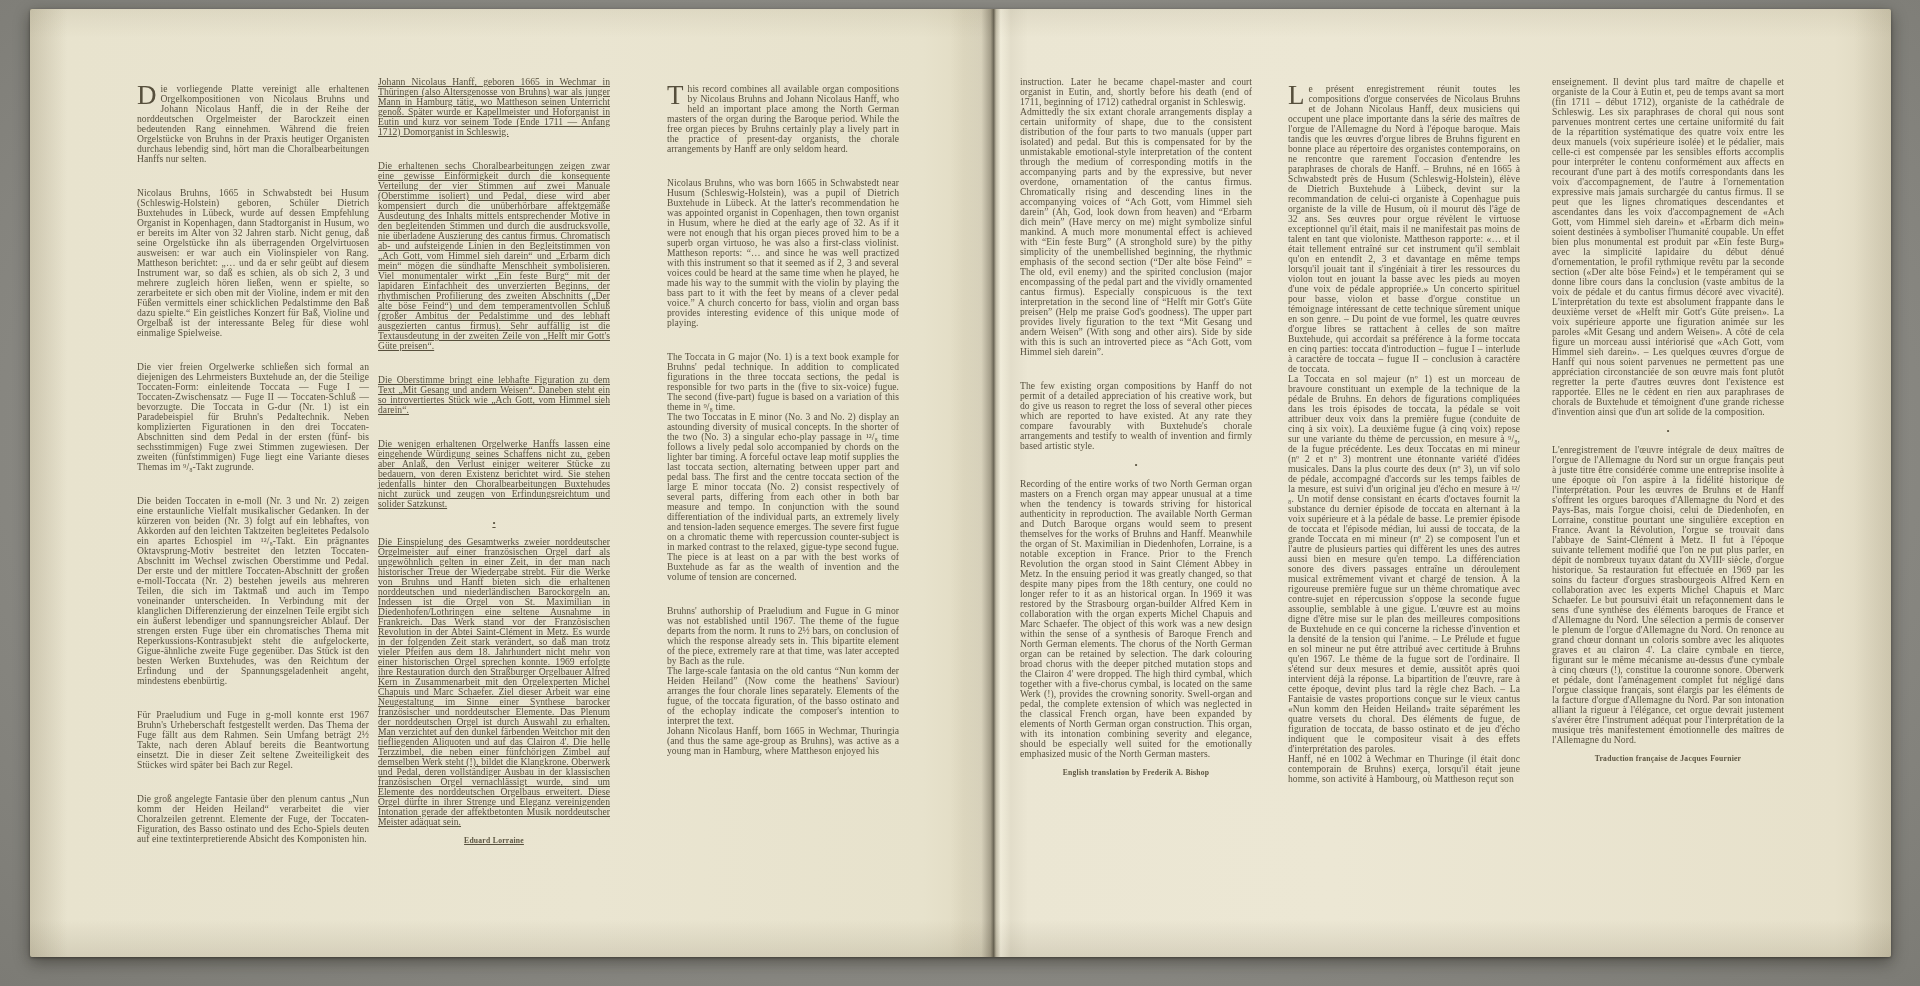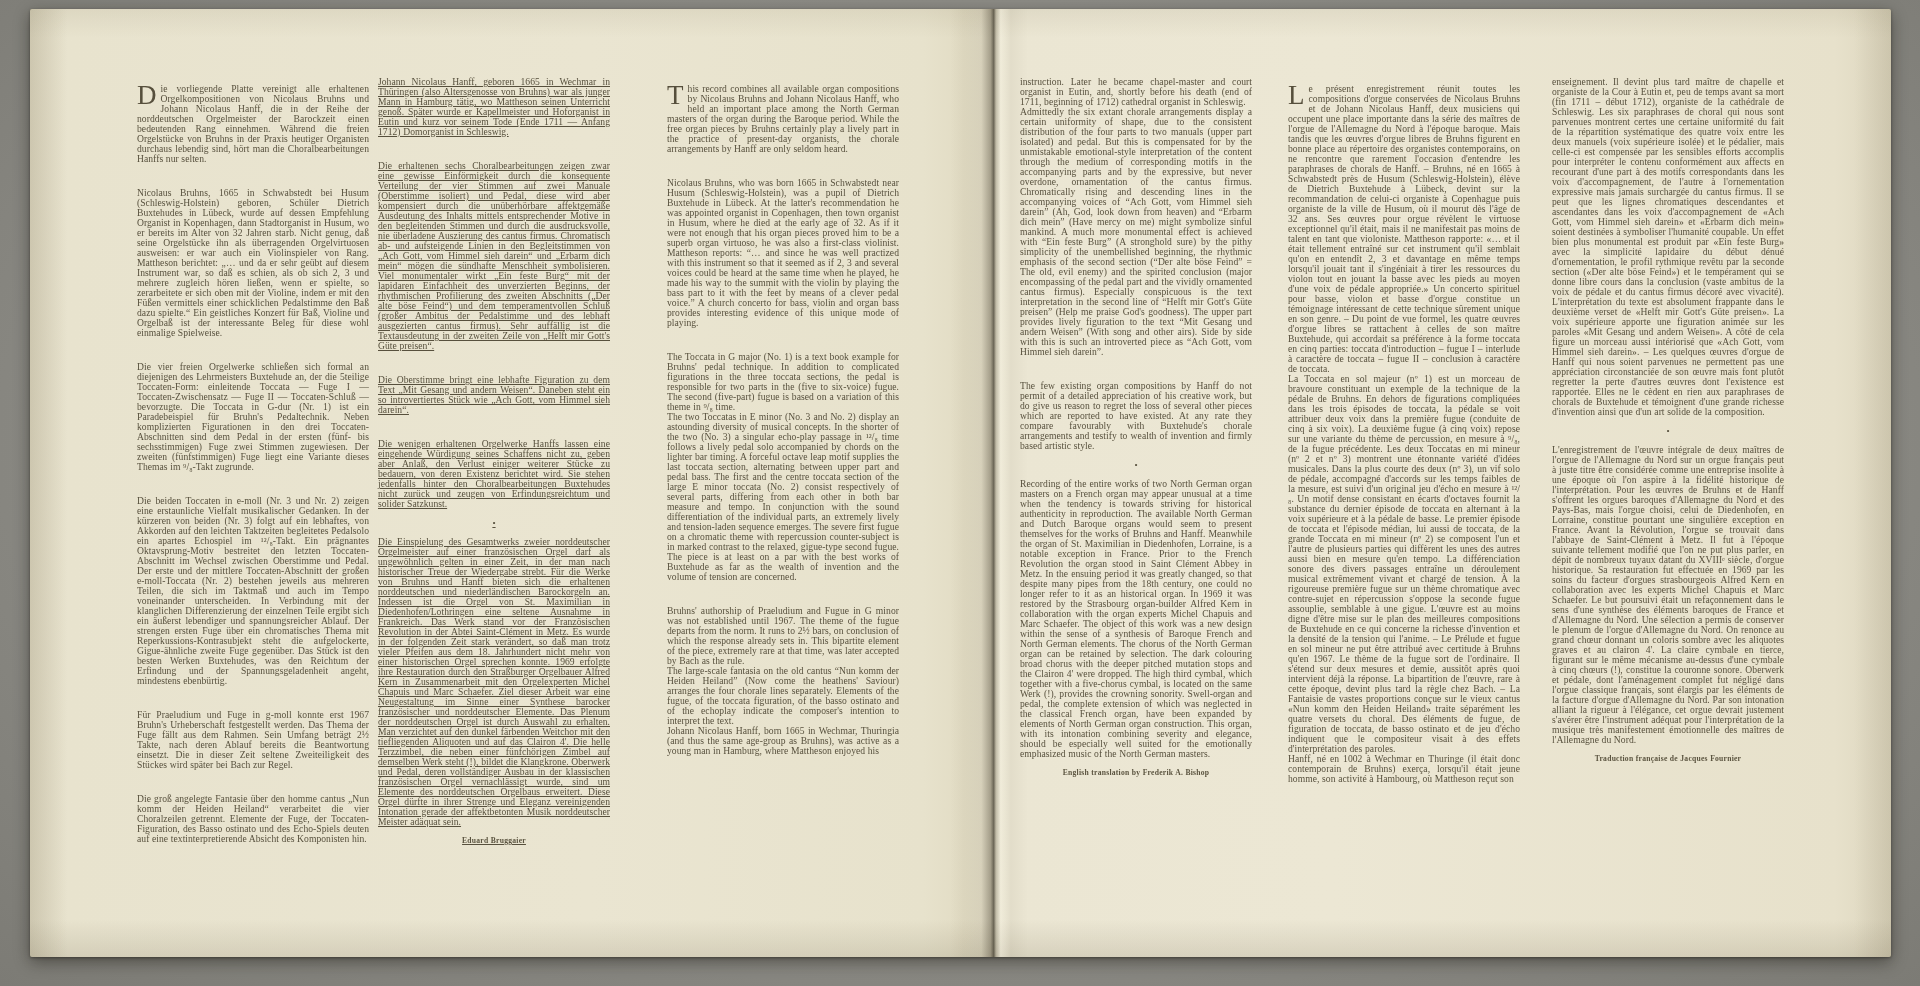--- a/index.html
+++ b/index.html
@@ -89,30 +89,30 @@
 
 <div class="backdrop">
   <div class="sleeve">
     <div class="sleeve-vignette"></div>
     <div class="col" id="col-0">
         <p class="para"><span class="dropcap">D</span>ie vorliegende Platte vereinigt alle erhaltenen Orgelkompositionen von Nicolaus Bruhns und Johann Nicolaus Hanff, die in der Reihe der norddeutschen Orgelmeister der Barockzeit einen bedeutenden Rang einnehmen. Während die freien Orgelstücke von Bruhns in der Praxis heutiger Organisten durchaus lebendig sind, hört man die Choralbearbeitungen Hanffs nur selten.</p>
         <p class="para gap">Nicolaus Bruhns, 1665 in Schwabstedt bei Husum (Schleswig-Holstein) geboren, Schüler Dietrich Buxtehudes in Lübeck, wurde auf dessen Empfehlung Organist in Kopenhagen, dann Stadtorganist in Husum, wo er bereits im Alter von 32 Jahren starb. Nicht genug, daß seine Orgelstücke ihn als überragenden Orgelvirtuosen ausweisen: er war auch ein Violinspieler von Rang. Mattheson berichtet: „… und da er sehr geübt auf diesem Instrument war, so daß es schien, als ob sich 2, 3 und mehrere zugleich hören ließen, wenn er spielte, so zerarbeitete er sich oben mit der Violine, indem er mit den Füßen vermittels einer schicklichen Pedalstimme den Baß dazu spielte.“ Ein geistliches Konzert für Baß, Violine und Orgelbaß ist der interessante Beleg für diese wohl einmalige Spielweise.</p>
         <p class="para gap">Die vier freien Orgelwerke schließen sich formal an diejenigen des Lehrmeisters Buxtehude an, der die 5teilige Toccaten-Form: einleitende Toccata — Fuge I — Toccaten-Zwischensatz — Fuge II — Toccaten-Schluß — bevorzugte. Die Toccata in G-dur (Nr. 1) ist ein Paradebeispiel für Bruhn's Pedaltechnik. Neben komplizierten Figurationen in den drei Toccaten-Abschnitten sind dem Pedal in der ersten (fünf- bis sechsstimmigen) Fuge zwei Stimmen zugewiesen. Der zweiten (fünfstimmigen) Fuge liegt eine Variante dieses Themas im ⁹/₈-Takt zugrunde.</p>
         <p class="para gap">Die beiden Toccaten in e-moll (Nr. 3 und Nr. 2) zeigen eine erstaunliche Vielfalt musikalischer Gedanken. In der kürzeren von beiden (Nr. 3) folgt auf ein lebhaftes, von Akkorden auf den leichten Taktzeiten begleitetes Pedalsolo ein apartes Echospiel im ¹²/₈-Takt. Ein prägnantes Oktavsprung-Motiv bestreitet den letzten Toccaten-Abschnitt im Wechsel zwischen Oberstimme und Pedal. Der erste und der mittlere Toccaten-Abschnitt der großen e-moll-Toccata (Nr. 2) bestehen jeweils aus mehreren Teilen, die sich im Taktmaß und auch im Tempo voneinander unterscheiden. In Verbindung mit der klanglichen Differenzierung der einzelnen Teile ergibt sich ein äußerst lebendiger und spannungsreicher Ablauf. Der strengen ersten Fuge über ein chromatisches Thema mit Reperkussions-Kontrasubjekt steht die aufgelockerte, Gigue-ähnliche zweite Fuge gegenüber. Das Stück ist den besten Werken Buxtehudes, was den Reichtum der Erfindung und der Spannungsgeladenheit angeht, mindestens ebenbürtig.</p>
         <p class="para gap">Für Praeludium und Fuge in g-moll konnte erst 1967 Bruhn's Urheberschaft festgestellt werden. Das Thema der Fuge fällt aus dem Rahmen. Sein Umfang beträgt 2½ Takte, nach deren Ablauf bereits die Beantwortung einsetzt. Die in dieser Zeit seltene Zweiteiligkeit des Stückes wird später bei Bach zur Regel.</p>
-        <p class="para gap">Die groß angelegte Fantasie über den homme cantus „Nun komm der Heiden Heiland“ verarbeitet die vier Choralzeilen getrennt. Elemente der Fuge, der Toccaten-Figuration, des Basso ostinato und des Echo-Spiels deuten auf eine textinterpretierende Absicht des Komponisten hin.</p>
+        <p class="para gap">Die groß angelegte Fantasie über den plenum cantus „Nun komm der Heiden Heiland“ verarbeitet die vier Choralzeilen getrennt. Elemente der Fuge, der Toccaten-Figuration, des Basso ostinato und des Echo-Spiels deuten auf eine textinterpretierende Absicht des Komponisten hin.</p>
       </div>
     <div class="col" id="col-1">
         <p class="para">Johann Nicolaus Hanff, geboren 1665 in Wechmar in Thüringen (also Altersgenosse von Bruhns) war als junger Mann in Hamburg tätig, wo Mattheson seinen Unterricht genoß. Später wurde er Kapellmeister und Hoforganist in Eutin und kurz vor seinem Tode (Ende 1711 — Anfang 1712) Domorganist in Schleswig.</p>
         <p class="para gap">Die erhaltenen sechs Choralbearbeitungen zeigen zwar eine gewisse Einförmigkeit durch die konsequente Verteilung der vier Stimmen auf zwei Manuale (Oberstimme isoliert) und Pedal, diese wird aber kompensiert durch die unüberhörbare affektgemäße Ausdeutung des Inhalts mittels entsprechender Motive in den begleitenden Stimmen und durch die ausdrucksvolle, nie überladene Auszierung des cantus firmus. Chromatisch ab- und aufsteigende Linien in den Begleitstimmen von „Ach Gott, vom Himmel sieh darein“ und „Erbarm dich mein“ mögen die sündhafte Menschheit symbolisieren. Viel monumentaler wirkt „Ein feste Burg“ mit der lapidaren Einfachheit des unverzierten Beginns, der rhythmischen Profilierung des zweiten Abschnitts („Der alte böse Feind“) und dem temperamentvollen Schluß (großer Ambitus der Pedalstimme und des lebhaft ausgezierten cantus firmus). Sehr auffällig ist die Textausdeutung in der zweiten Zeile von „Helft mir Gott's Güte preisen“.</p>
         <p class="para gap">Die Oberstimme bringt eine lebhafte Figuration zu dem Text „Mit Gesang und andern Weisen“. Daneben steht ein so introvertiertes Stück wie „Ach Gott, vom Himmel sieh darein“.</p>
         <p class="para gap">Die wenigen erhaltenen Orgelwerke Hanffs lassen eine eingehende Würdigung seines Schaffens nicht zu, geben aber Anlaß, den Verlust einiger weiterer Stücke zu bedauern, von deren Existenz berichtet wird. Sie stehen jedenfalls hinter den Choralbearbeitungen Buxtehudes nicht zurück und zeugen von Erfindungsreichtum und solider Satzkunst.</p>
         <p class="sep">•</p>
         <p class="para">Die Einspielung des Gesamtwerks zweier norddeutscher Orgelmeister auf einer französischen Orgel darf als ungewöhnlich gelten in einer Zeit, in der man nach historischer Treue der Wiedergabe strebt. Für die Werke von Bruhns und Hanff bieten sich die erhaltenen norddeutschen und niederländischen Barockorgeln an. Indessen ist die Orgel von St. Maximilian in Diedenhofen/Lothringen eine seltene Ausnahme in Frankreich. Das Werk stand vor der Französischen Revolution in der Abtei Saint-Clément in Metz. Es wurde in der folgenden Zeit stark verändert, so daß man trotz vieler Pfeifen aus dem 18. Jahrhundert nicht mehr von einer historischen Orgel sprechen konnte. 1969 erfolgte ihre Restauration durch den Straßburger Orgelbauer Alfred Kern in Zusammenarbeit mit den Orgelexperten Michel Chapuis und Marc Schaefer. Ziel dieser Arbeit war eine Neugestaltung im Sinne einer Synthese barocker französischer und norddeutscher Elemente. Das Plenum der norddeutschen Orgel ist durch Auswahl zu erhalten. Man verzichtet auf den dunkel färbenden Weitchor mit den tiefliegenden Aliquoten und auf das Clairon 4'. Die helle Terzzimbel, die neben einer fünfchörigen Zimbel auf demselben Werk steht (!), bildet die Klangkrone. Oberwerk und Pedal, deren vollständiger Ausbau in der klassischen französischen Orgel vernachlässigt wurde, sind um Elemente des norddeutschen Orgelbaus erweitert. Diese Orgel dürfte in ihrer Strenge und Eleganz vereinigenden Intonation gerade der affektbetonten Musik norddeutscher Meister adäquat sein.</p>
-        <p class="signature">Eduard Bruggaier</p>
+        <p class="signature">Eduard Lorraine</p>
       </div>
     <div class="col" id="col-2">
         <p class="para"><span class="dropcap">T</span>his record combines all available organ compositions by Nicolaus Bruhns and Johann Nicolaus Hanff, who held an important place among the North German masters of the organ during the Baroque period. While the free organ pieces by Bruhns certainly play a lively part in the practice of present-day organists, the chorale arrangements by Hanff are only seldom heard.</p>
         <p class="para gap">Nicolaus Bruhns, who was born 1665 in Schwabstedt near Husum (Schleswig-Holstein), was a pupil of Dietrich Buxtehude in Lübeck. At the latter's recommendation he was appointed organist in Copenhagen, then town organist in Husum, where he died at the early age of 32. As if it were not enough that his organ pieces proved him to be a superb organ virtuoso, he was also a first-class violinist. Mattheson reports: “… and since he was well practized with this instrument so that it seemed as if 2, 3 and several voices could be heard at the same time when he played, he made his way to the summit with the violin by playing the bass part to it with the feet by means of a clever pedal voice.” A church concerto for bass, violin and organ bass provides interesting evidence of this unique mode of playing.</p>
         <p class="para gap">The Toccata in G major (No. 1) is a text book example for Bruhns' pedal technique. In addition to complicated figurations in the three toccata sections, the pedal is responsible for two parts in the (five to six-voice) fugue. The second (five-part) fugue is based on a variation of this theme in ⁹/₈ time.</p>
         <p class="para">The two Toccatas in E minor (No. 3 and No. 2) display an astounding diversity of musical concepts. In the shorter of the two (No. 3) a singular echo-play passage in ¹²/₈ time follows a lively pedal solo accompanied by chords on the lighter bar timing. A forceful octave leap motif supplies the last toccata section, alternating between upper part and pedal bass. The first and the centre toccata section of the large E minor toccata (No. 2) consist respectively of several parts, differing from each other in both bar measure and tempo. In conjunction with the sound differentiation of the individual parts, an extremely lively and tension-laden sequence emerges. The severe first fugue on a chromatic theme with repercussion counter-subject is in marked contrast to the relaxed, gigue-type second fugue. The piece is at least on a par with the best works of Buxtehude as far as the wealth of invention and the volume of tension are concerned.</p>
         <p class="para gap">Bruhns' authorship of Praeludium and Fugue in G minor was not established until 1967. The theme of the fugue departs from the norm. It runs to 2½ bars, on conclusion of which the response already sets in. This bipartite element of the piece, extremely rare at that time, was later accepted by Bach as the rule.</p>
         <p class="para">The large-scale fantasia on the old cantus “Nun komm der Heiden Heiland” (Now come the heathens' Saviour) arranges the four chorale lines separately. Elements of the fugue, of the toccata figuration, of the basso ostinato and of the echoplay indicate the composer's intention to interpret the text.</p>
         <p class="para">Johann Nicolaus Hanff, born 1665 in Wechmar, Thuringia (and thus the same age-group as Bruhns), was active as a young man in Hamburg, where Mattheson enjoyed his</p>
       </div>

